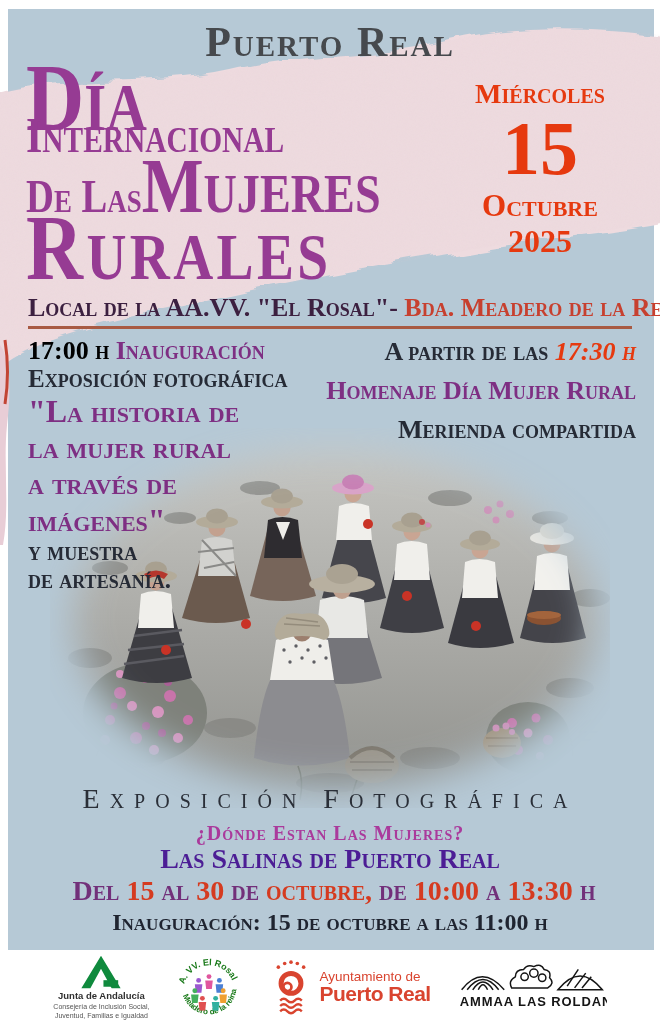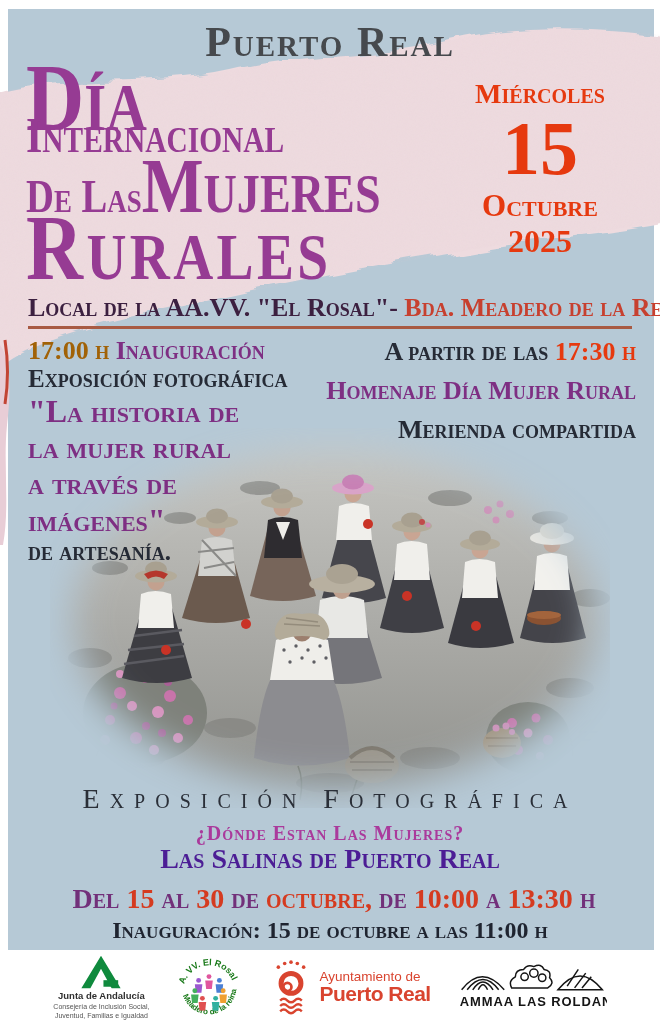--- a/index.html
+++ b/index.html
@@ -47,42 +47,42 @@
     font-variant:small-caps;font-weight:bold;font-size:26px;white-space:nowrap;
     border-bottom:3px solid #a85a43;padding-bottom:5px;line-height:1.05;
   }
   .venue .vn{color:#3c2040;}
   .venue .vd{color:#c7402f;}
 
   
   .colL{position:absolute;left:28px;top:336px;z-index:4;font-weight:bold;
     font-variant:small-caps;line-height:1.12;}
   .colL .row1{font-size:26px;}
-  .colL .row1 .red{color:#a16207;}
+  .colL .row1 .red{color:#000000;}
   .colL .row1 .pur{color:#7e2f83;}
   .colL .row2{font-size:25px;color:#262b36;}
   .colL .quote{font-size:32px;color:#7e2f83;line-height:1.13;}
   .colL .row7{font-size:25px;color:#262b36;}
 
   .colR{position:absolute;right:24px;top:336px;z-index:4;text-align:right;
     font-weight:bold;font-variant:small-caps;line-height:1.2;}
   .colR .row1{font-size:26px;color:#262b36;}
-  .colR .row1 .red{color:#e6390f;}
+  .colR .row1 .red{color:#e6390f;font-style:italic;}
   .colR .row2{font-size:26px;color:#7e2f83;margin-top:8px;}
   .colR .row3{font-size:26px;color:#262b36;margin-top:8px;}
   .colR .stands{font-size:26px;color:#7e2f83;margin-top:10px;line-height:1.22;}
 
   
   .expo{position:absolute;left:0;top:784px;width:660px;text-align:center;z-index:4;
     font-variant:small-caps;line-height:1.1;}
   .expo .head{font-size:28px;letter-spacing:10px;color:#2a2f38;font-weight:normal;}
   .expo .quest{font-size:20px;font-weight:bold;color:#aa3a9c;margin-top:7px;letter-spacing:1px;}
   .expo .sub{font-size:28px;font-weight:bold;color:#4c1d95;}
   .expo .ven{font-size:28px;font-weight:bold;color:#cf3f2e;margin-top:11px;}
-  .expo .sched{font-size:28px;font-weight:bold;margin-top:9px;padding-left:8px;}
+  .expo .sched{font-size:28px;font-weight:bold;margin-top:1px;padding-left:8px;}
   .expo .sched .p{color:#72307a;}
   .expo .sched .r{color:#d53b20;}
   .expo .open{font-size:24px;font-weight:bold;color:#1f2430;margin-top:3px;}
 
   
   .footer{position:absolute;left:0;top:950px;width:660px;height:74px;background:#fff;
     display:flex;align-items:center;justify-content:center;gap:26px;z-index:5;
     font-family:"Liberation Sans", sans-serif;}
   .lg{display:flex;align-items:center;}
   .junta{flex-direction:column;gap:1px;text-align:center;}
@@ -334,20 +334,21 @@
 
   <div class="venue"><span class="vn">Local de la AA.VV. "El Rosal"- </span><span class="vd">Bda. Meadero de la Reina</span></div>
 
   <div class="colL">
     <div class="row1"><span class="red">17:00 h</span><span class="pur"> Inauguración</span></div>
     <div class="row2">Exposición fotográfica</div>
     <div class="quote">"La historia de</div>
     <div class="quote">la mujer rural</div>
     <div class="quote">a través de</div>
     <div class="quote">imágenes"</div>
+    <div class="row7">y muestra</div>
     <div class="row7">de artesanía.</div>
   </div>
 
   <div class="colR">
     <div class="row1"><span>A partir de las </span><span class="red">17:30 h</span></div>
     <div class="row2">Homenaje Día Mujer Rural</div>
     <div class="row3">Merienda compartida</div>
   </div>
 
   <div class="expo">

